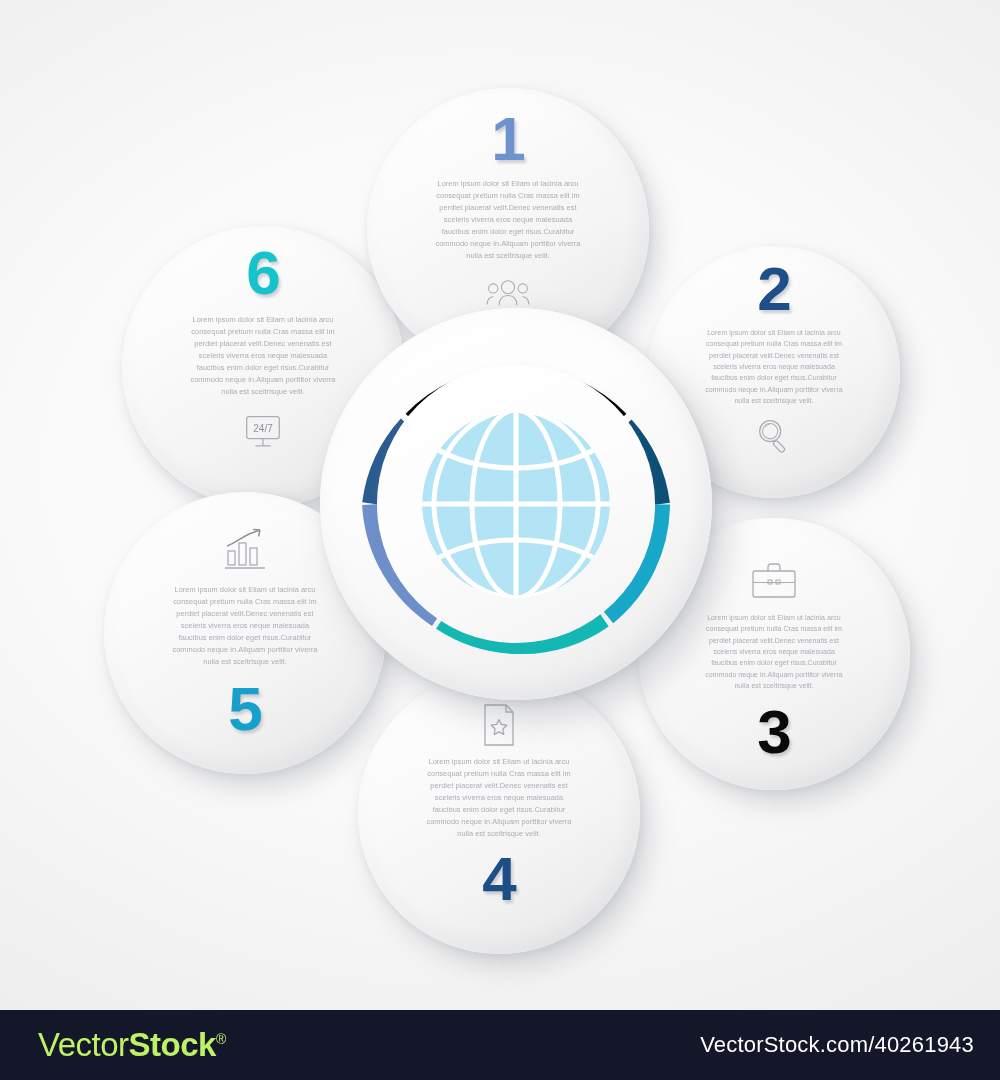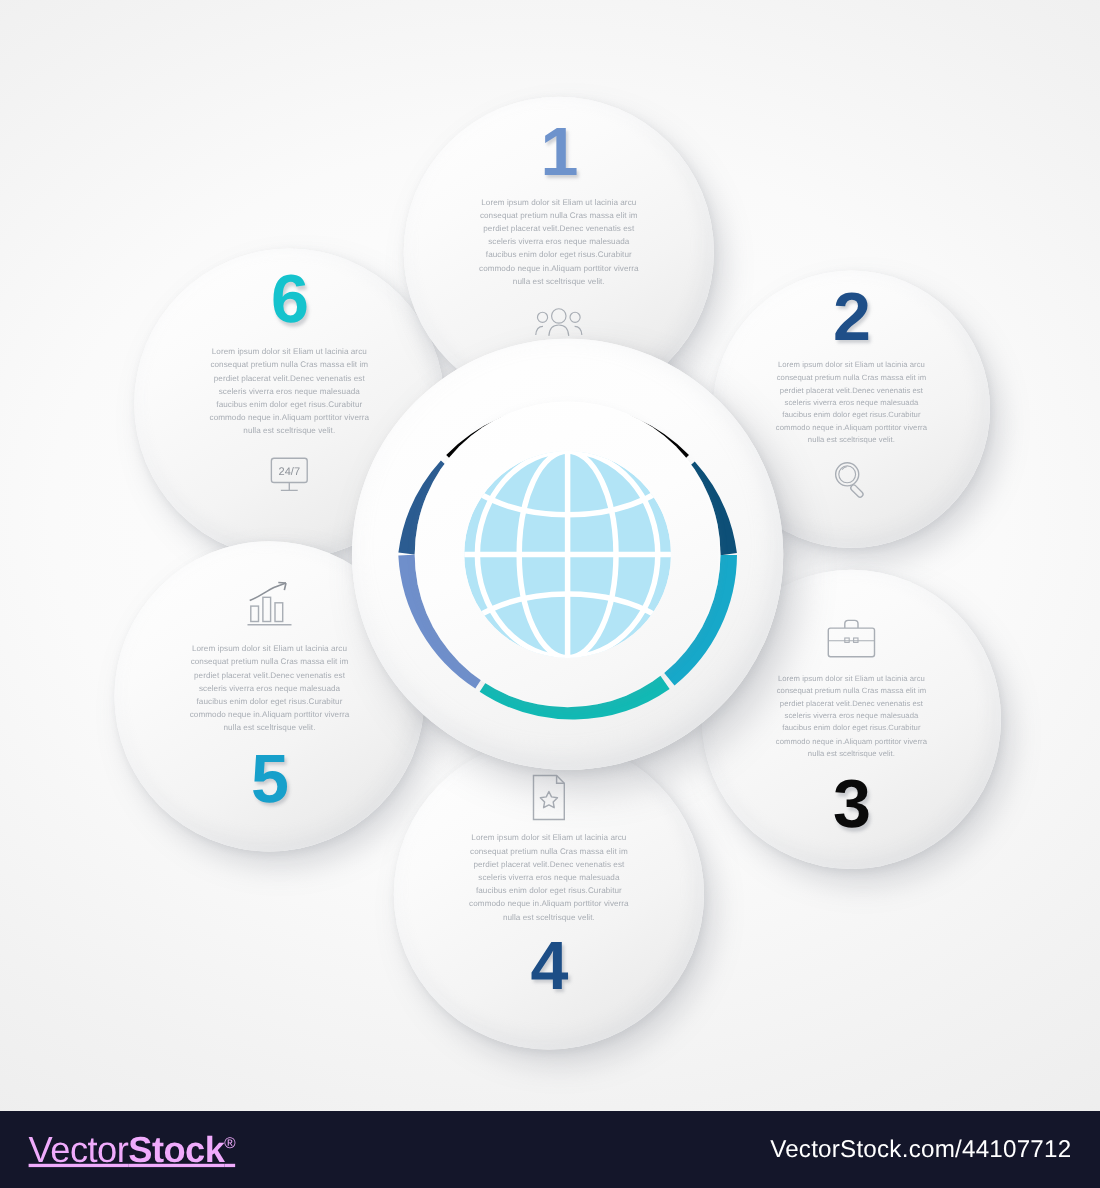--- a/index.html
+++ b/index.html
@@ -136,26 +136,25 @@
   
   #footer {
     position: absolute;
     left: 0; bottom: 0;
     width: 1000px; height: 70px;
     background: #14162a;
     display: flex;
     align-items: center;
   }
   #brand {
-    margin-left: 26px;
-    color: #f0abfc;
+    margin-left: 38px;
+    color: #bef264;
     font-size: 33px;
     letter-spacing: -0.5px;
     white-space: nowrap;
-    text-decoration: underline;
   }
   #brand .b-light { font-weight: normal; }
   #brand .b-bold  { font-weight: bold; }
   #brand .b-reg   { font-size: 14px; vertical-align: super; }
   #stock-url {
     position: absolute;
     right: 26px;
     color: #ffffff;
     font-size: 22px;
     letter-spacing: 0.2px;
@@ -309,16 +308,16 @@
             </g>
           </svg>
         </div>
       </div>
     </div>
 
   </div>
 
   <div id="footer">
     <div id="brand"><span class="b-light">Vector</span><span class="b-bold">Stock</span><span class="b-reg">®</span></div>
-    <div id="stock-url">VectorStock.com/44107712</div>
+    <div id="stock-url">VectorStock.com/40261943</div>
   </div>
 
 </div>
 
 </body></html>

